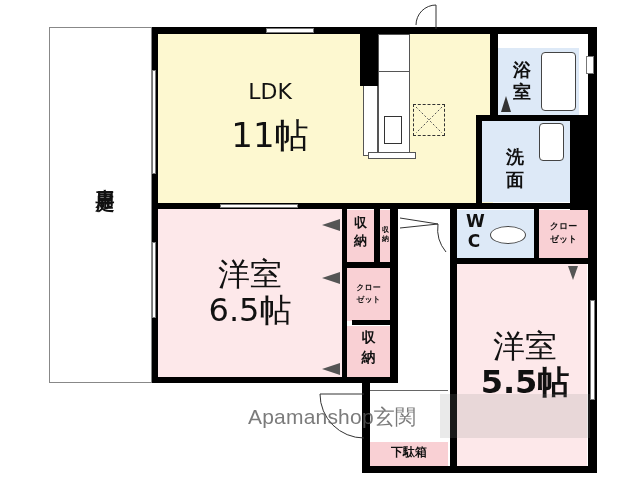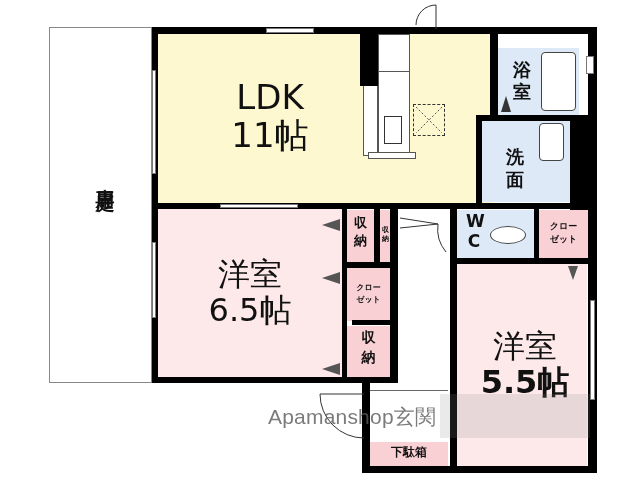--- a/index.html
+++ b/index.html
@@ -14,21 +14,21 @@
   .wmband{position:absolute;background:rgba(140,140,140,0.18);}
 </style>
 </head>
 <body>
 
 <div class="abs" style="left:49px;top:27px;width:103px;height:356px;border:1px solid #888;background:#fff;">
   <div class="small-label" style="left:36px;top:145px;width:30px;font-size:19px;font-weight:bold;writing-mode:vertical-rl;letter-spacing:2px;">専用庭</div>
 </div>
 
 <div class="abs" style="left:157px;top:34px;width:336px;height:170px;background:#fdf8d0;"></div>
-<div class="room-label" style="left:225px;top:80px;width:90px;font-size:34px;">LDK</div>
+<div class="room-label" style="left:225px;top:80px;width:90px;font-size:22px;">LDK</div>
 <div class="room-label" style="left:225px;top:118px;width:90px;font-size:34px;">11帖</div>
 
 <div class="abs" style="left:378px;top:34px;width:32px;height:120px;background:#fff;border:1px solid #555;"></div>
 <div class="abs" style="left:378px;top:34px;width:32px;height:38px;background:#fff;border:1px solid #555;"></div>
 <div class="abs" style="left:384px;top:116px;width:18px;height:28px;background:#fff;border:1px solid #333;"></div>
 <div class="abs" style="left:363px;top:84px;width:15px;height:72px;background:#fff;border:1px solid #555;"></div>
 <div class="abs" style="left:368px;top:152px;width:48px;height:7px;background:#fff;border:1px solid #555;"></div>
 <div class="abs" style="left:413px;top:104px;width:32px;height:32px;border:1px dashed #333;">
   <svg width="30" height="30">
       <line x1="2" y1="2" x2="28" y2="28" stroke="#555" stroke-dasharray="2,2"></line>
@@ -121,15 +121,15 @@
 <div class="tri" style="left:568px;top:266px;border-left:5px solid transparent;border-right:5px solid transparent;border-top:14px solid #555;"></div>
 
 <svg class="abs" style="left:318px;top:392px;" width="48" height="48">
     <path d="M46 46 A44 44 0 0 1 2 2 L46 2" fill="none" stroke="#333" stroke-width="1"></path>
   </svg>
 <svg class="abs" style="left:398px;top:216px;" width="52" height="40">
     <path d="M2 2 L40 8 M2 12 L40 8 A36 36 0 0 0 48 36" fill="none" stroke="#333" stroke-width="1"></path>
   </svg>
 
 <div class="wmband" style="left:440px;top:394px;width:150px;height:44px;"></div>
-<div class="watermark" style="left:248px;top:403px;margin-left:20px;">
+<div class="watermark" style="left:248px;top:403px;">
   <span>Apamanshop</span><span>玄関</span>
 </div>
 
 </body></html>

